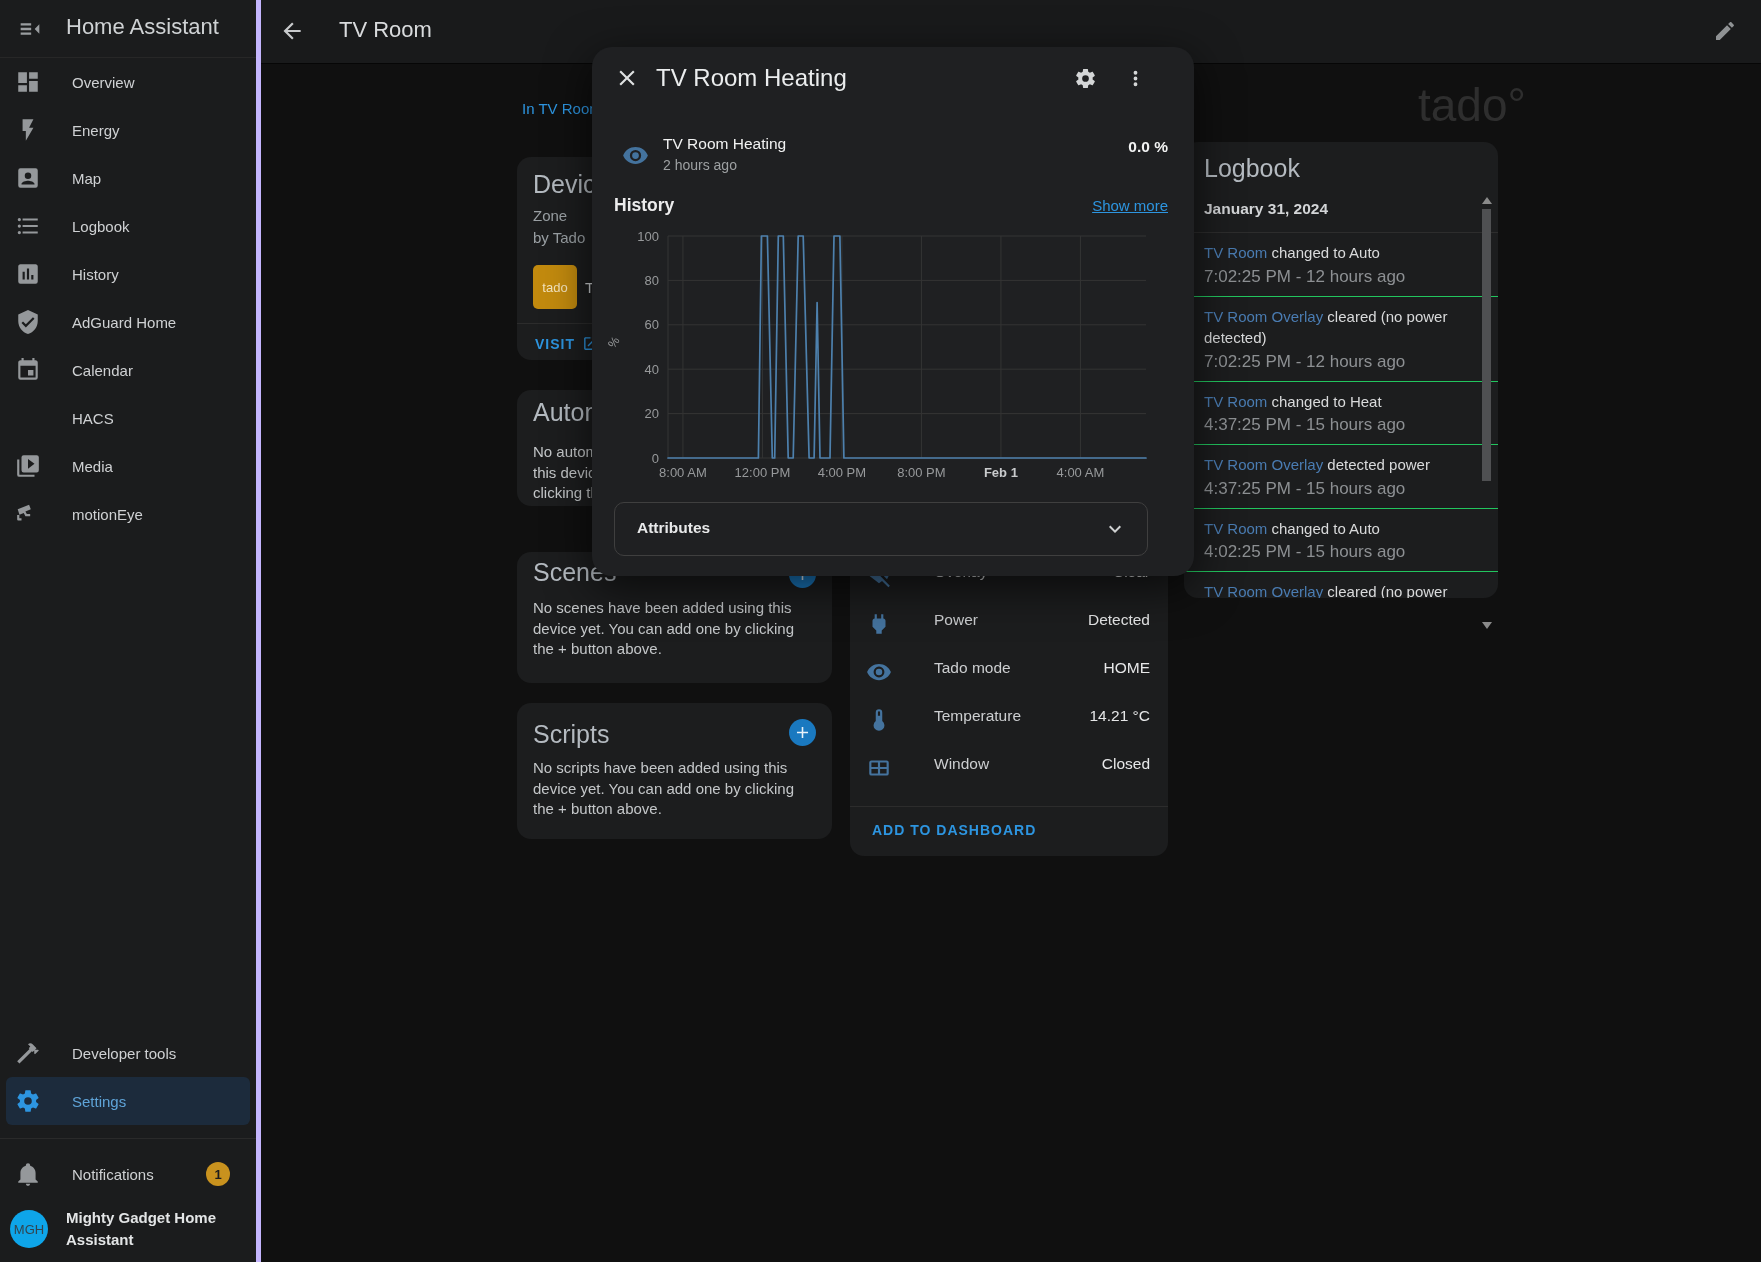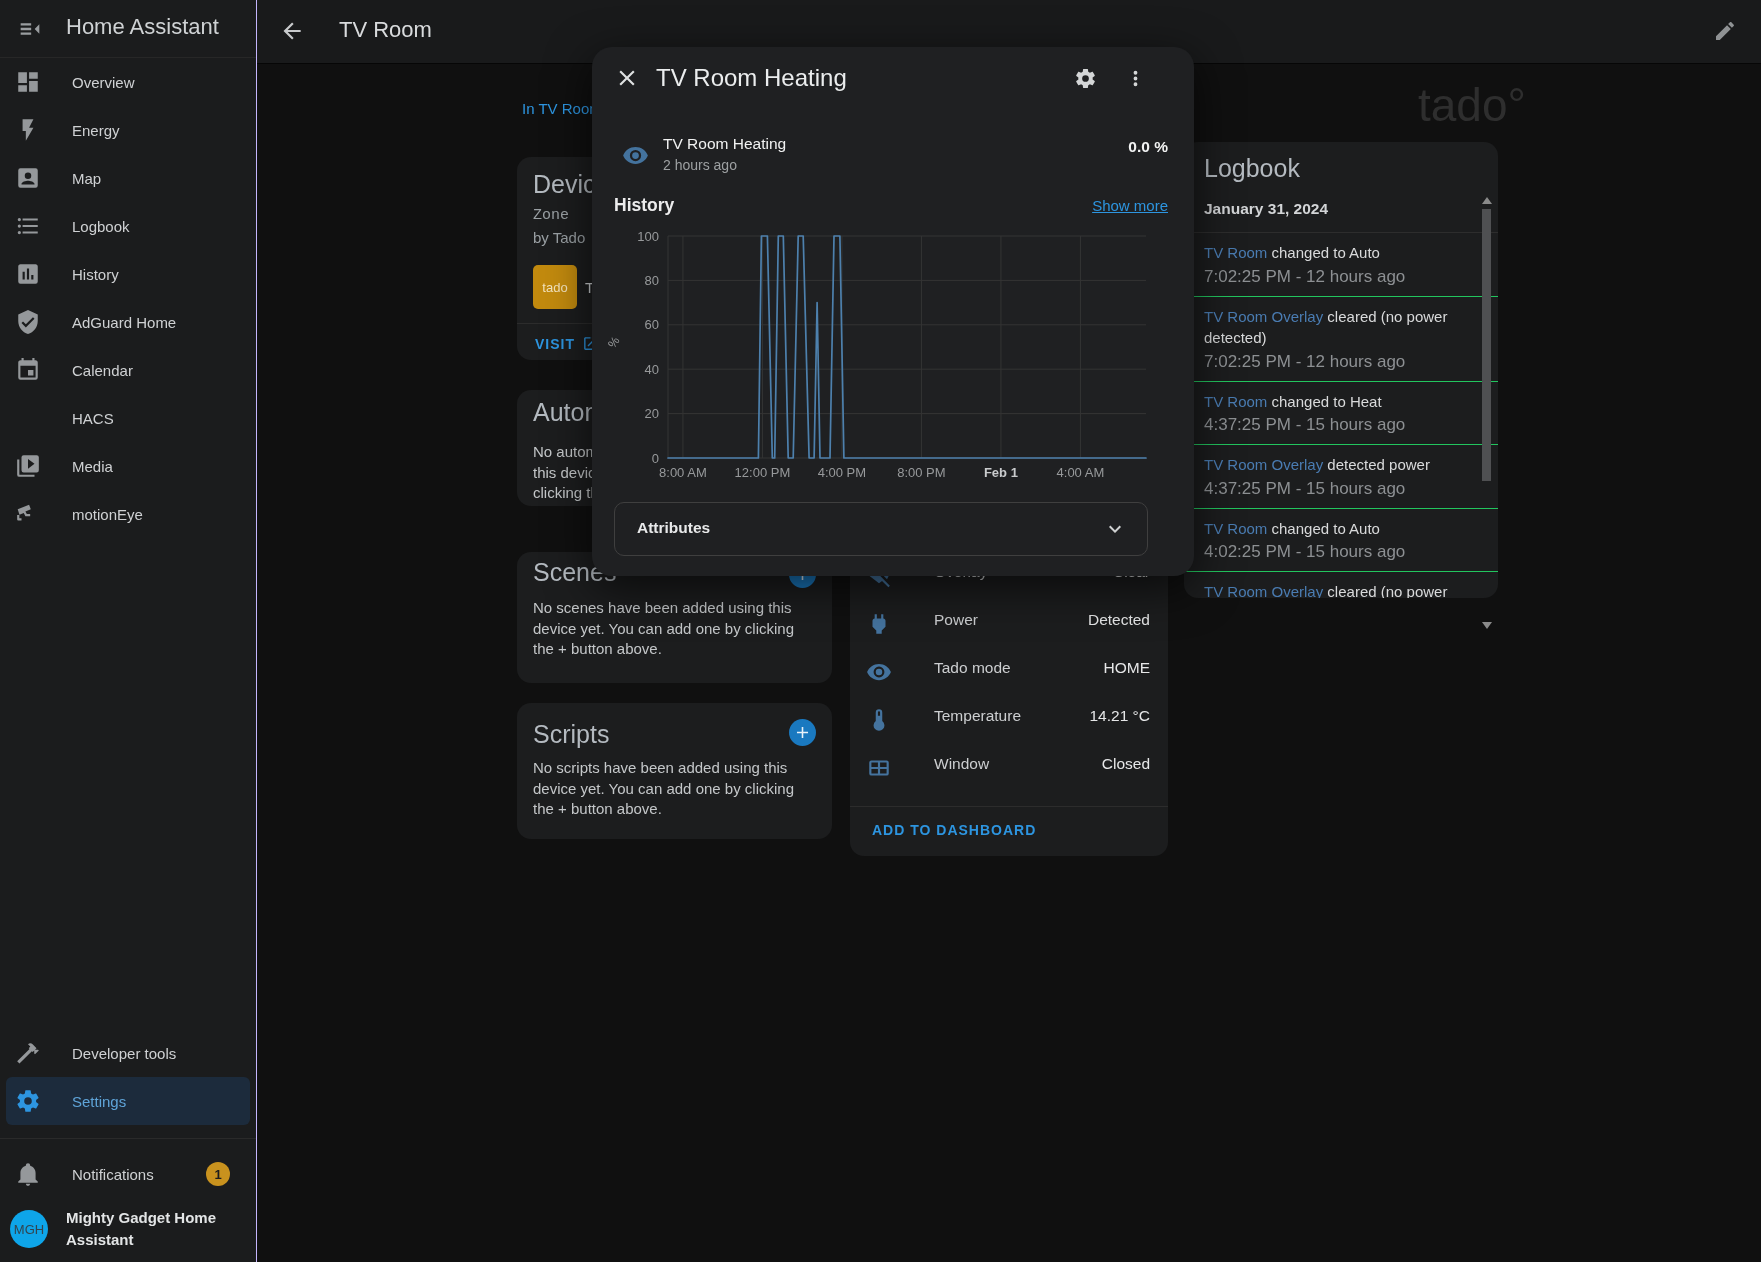--- a/index.html
+++ b/index.html
@@ -3,21 +3,21 @@
 <meta charset="utf-8">
 <style>
   html,body{margin:0;padding:0;background:#0d0d0d;}
   body{font-family:"Liberation Sans", sans-serif; -webkit-font-smoothing:antialiased;}
   .stage{position:relative;width:1761px;height:1262px;background:var(--bg,#101010);overflow:hidden;}
 
   .icon{display:inline-block;line-height:0;}
   .icon svg{width:100%;height:100%;display:block;fill:currentColor;}
 
   
-  .sidebar{position:absolute;left:0;top:0;width:256px;height:1262px;background:#1b1c1d;border-right:1px solid #c4b5fd;z-index:5;}
+  .sidebar{position:absolute;left:0;top:0;width:256px;height:1262px;background:#1b1c1d;border-right:5px solid #c4b5fd;z-index:5;}
   .sb-header{position:relative;height:57px;border-bottom:1px solid #272727;}
   .sb-toggle{position:absolute;left:16px;top:15px;width:28px;height:28px;color:#9a9da0;cursor:pointer;}
   .sb-title{position:absolute;left:66px;top:14px;font-size:22px;color:#cfd2d4;}
   .sb-items{position:absolute;top:58px;left:0;right:0;}
   .sb-item{height:48px;display:flex;align-items:center;cursor:pointer;}
   .sb-item .sb-icon{width:26px;height:26px;margin-left:15px;color:#95989b;}
   .sb-item .sb-label{margin-left:31px;font-size:15px;font-weight:500;color:#cfd1d3;}
   .sb-item.active{position:absolute;left:6px;right:6px;background:#1c2b3c;border-radius:6px;}
   .sb-item.active .sb-icon{color:var(--accent,#2196f3);margin-left:9px;}
   .sb-item.active .sb-label{color:#5fa4d8;}
@@ -40,21 +40,21 @@
   .area-link{position:absolute;left:522px;top:100px;font-size:15px;color:var(--accent,#2196f3);z-index:1;cursor:pointer;}
   .brand{position:absolute;left:1418px;top:78px;font-size:46px;color:#2e2e2e;z-index:1;letter-spacing:0px;}
 
   .card{position:absolute;background:#1c1d1e;border-radius:14px;z-index:1;}
   .card-title{position:absolute;left:16px;font-size:25px;color:#b4bac0;font-weight:400;}
   .card-body{position:absolute;left:16px;width:284px;font-size:15px;line-height:20.5px;color:#c4c7c9;}
   .plus-btn{position:absolute;width:27px;height:27px;border-radius:50%;background:#1a79c0;color:#eaf3fa;display:flex;align-items:center;justify-content:center;cursor:pointer;}
   .plus-btn .icon{width:19px;height:19px;}
 
   .device-card{left:517px;top:157px;width:300px;height:203px;}
-  .dc-type{position:absolute;left:16px;top:50px;font-size:15px;color:#9aa0a4;font-family:Liberation Mono, monospace;}
+  .dc-type{position:absolute;left:16px;top:50px;font-size:15px;color:#9aa0a4;}
   .dc-manuf{position:absolute;left:16px;top:72px;font-size:15px;color:#9aa0a4;}
   .dc-badge{position:absolute;left:16px;top:108px;width:44px;height:44px;border-radius:5px;background:var(--tado,#c28a0e);color:#f3e3bd;font-size:13px;display:flex;align-items:center;justify-content:center;}
   .dc-integration{position:absolute;left:68px;top:122px;font-size:15px;color:#ced1d3;}
   .dc-divider{position:absolute;left:0;right:0;top:166px;height:1px;background:#2c2c2c;}
   .dc-visit{position:absolute;left:18px;top:178px;font-size:14px;font-weight:700;letter-spacing:1px;color:var(--accent,#2196f3);cursor:pointer;display:flex;align-items:center;gap:7px;}
   .dc-visit .icon{width:17px;height:17px;}
 
   .automations-card{left:517px;top:390px;width:315px;height:116px;}
   .automations-card .card-title{top:8px;}
   .automations-card .card-body{top:52px;}

